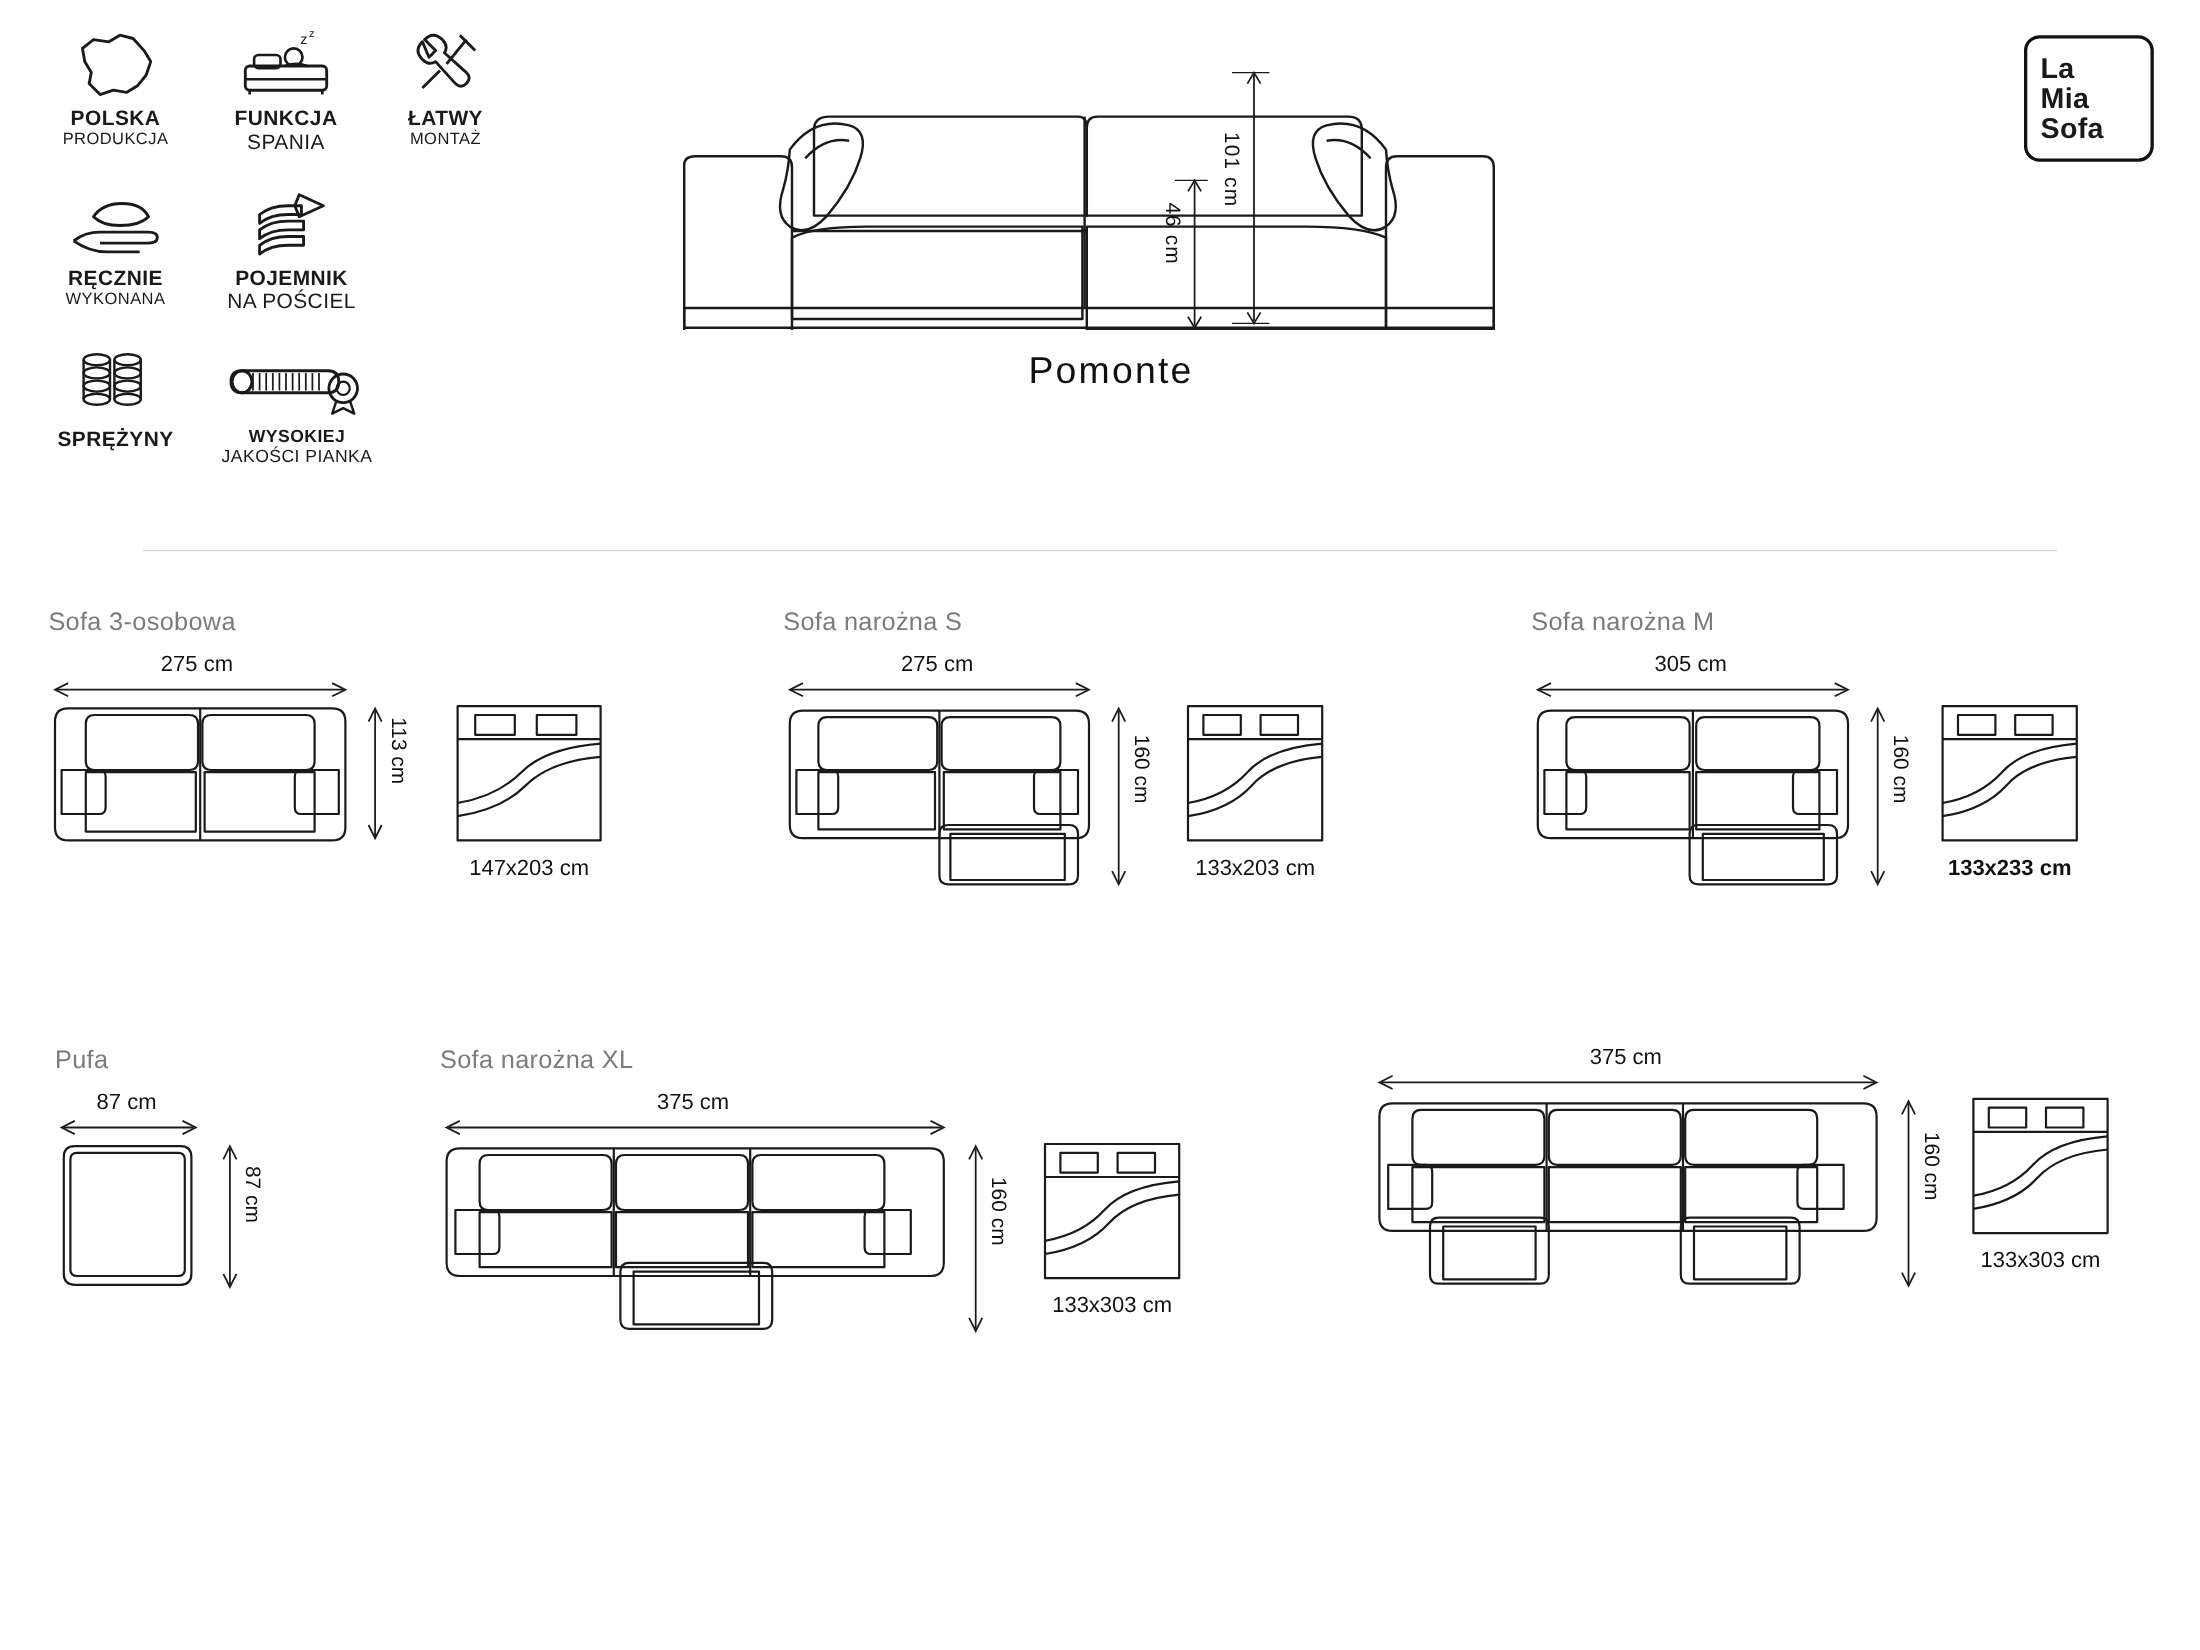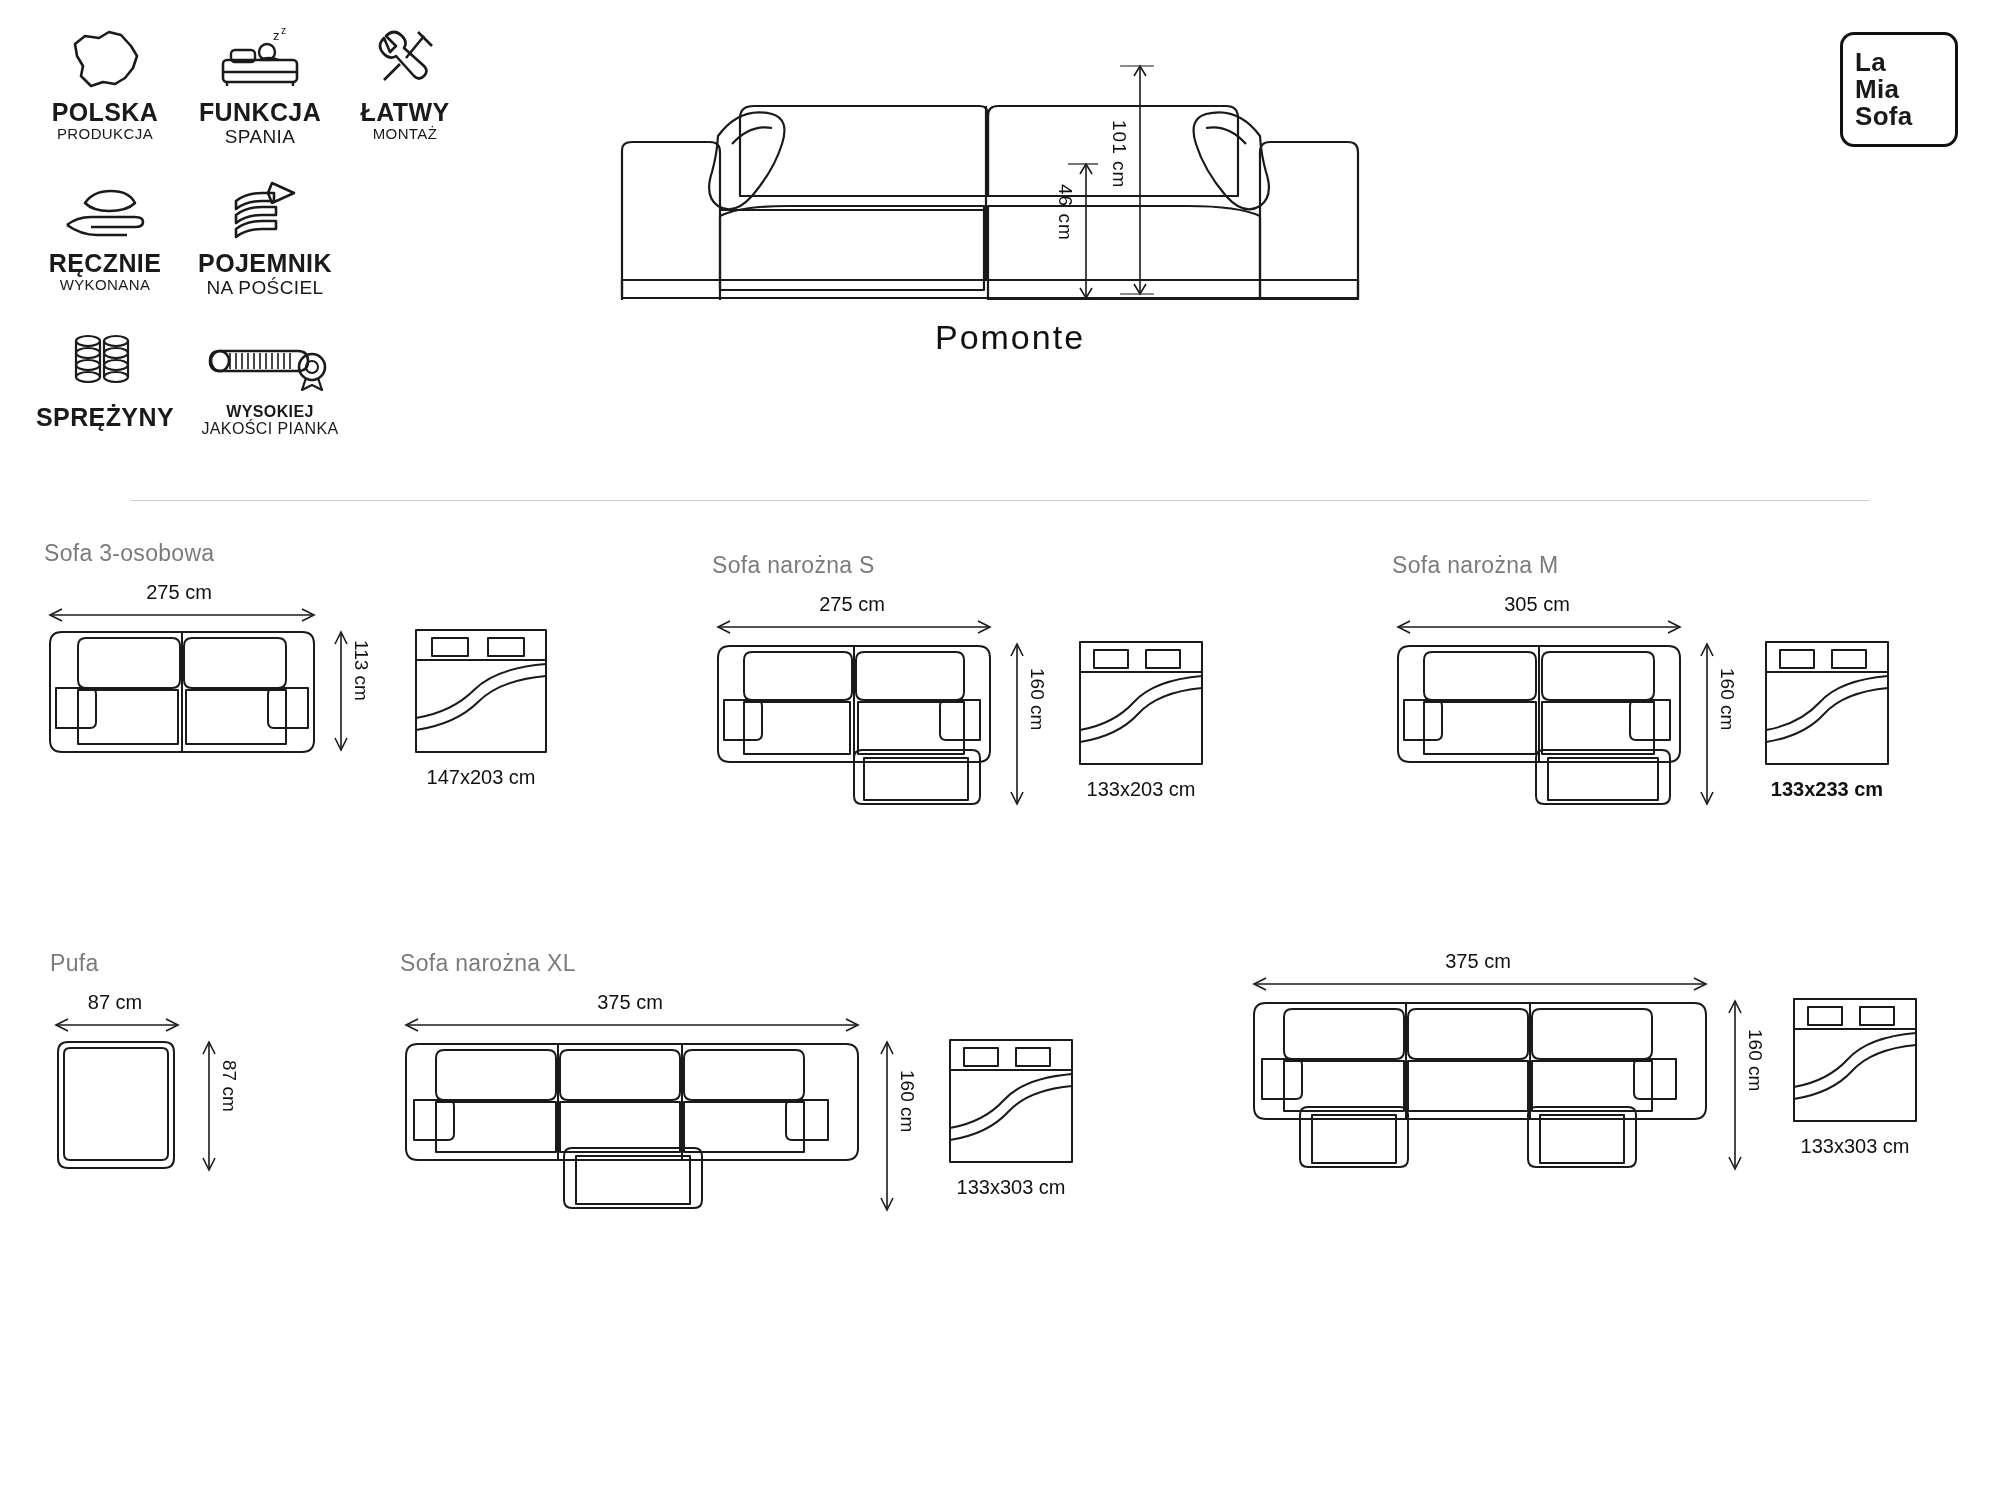--- a/index.html
+++ b/index.html
@@ -22,21 +22,21 @@
     display:flex;flex-direction:column;align-items:center;
     text-align:center;
   }
   .feat .glyph{
     height:72px;display:flex;align-items:flex-end;justify-content:center;
   }
   .feat .lbl{
     font-weight:bold;letter-spacing:.4px;line-height:1.12;
     margin-top:6px;
   }
-  .feat .lbl .l1{font-size:25px;}
+  .feat .lbl .l1{font-size:19px;}
   .feat .lbl .l2{font-size:15px;font-weight:normal;}
 
   
   .hero{position:absolute;left:600px;top:40px;width:820px;}
   .hero-title{
     text-align:center;font-size:34px;letter-spacing:2px;
     color:#111;margin-top:18px;font-weight:normal;
   }
   .dim-label-v{
     writing-mode:vertical-rl;text-orientation:mixed;
@@ -259,21 +259,21 @@
   </div>
 
   <div class="logo">
     <div>La</div>
     <div>Mia</div>
     <div>Sofa</div>
   </div>
 
   <div class="divider"></div>
 
-  <div class="variant" style="left:44px;top:540px;width:560px;">
+  <div class="variant" style="left:44px;top:552px;width:560px;">
     <h3>Sofa 3-osobowa</h3>
     <div class="meas-top" style="width:270px;">275 cm</div>
     <svg width="276" height="22" viewBox="0 0 276 22">
       <g stroke="#1a1a1a" stroke-width="1.6" fill="none">
         <path d="M8 11 H268"></path>
         <path d="M18 5 L6 11 L18 17"></path>
         <path d="M258 5 L270 11 L258 17"></path>
       </g>
     </svg>
     <div class="v-body">

